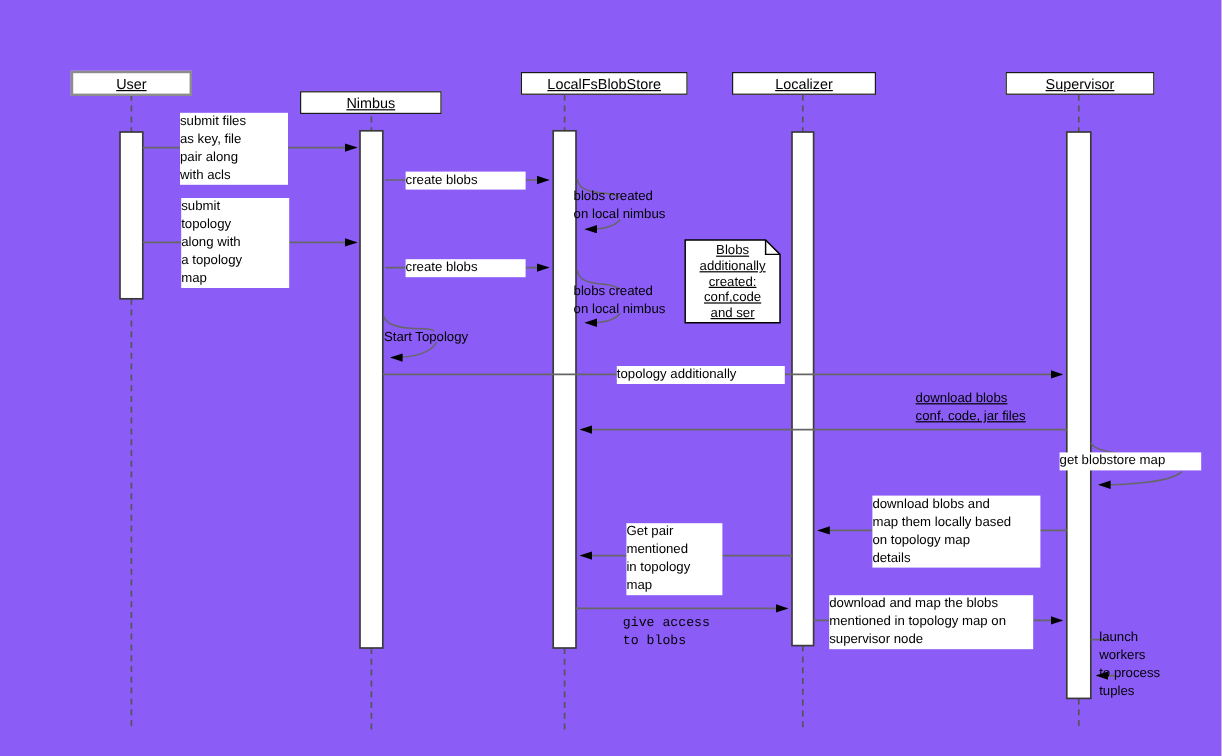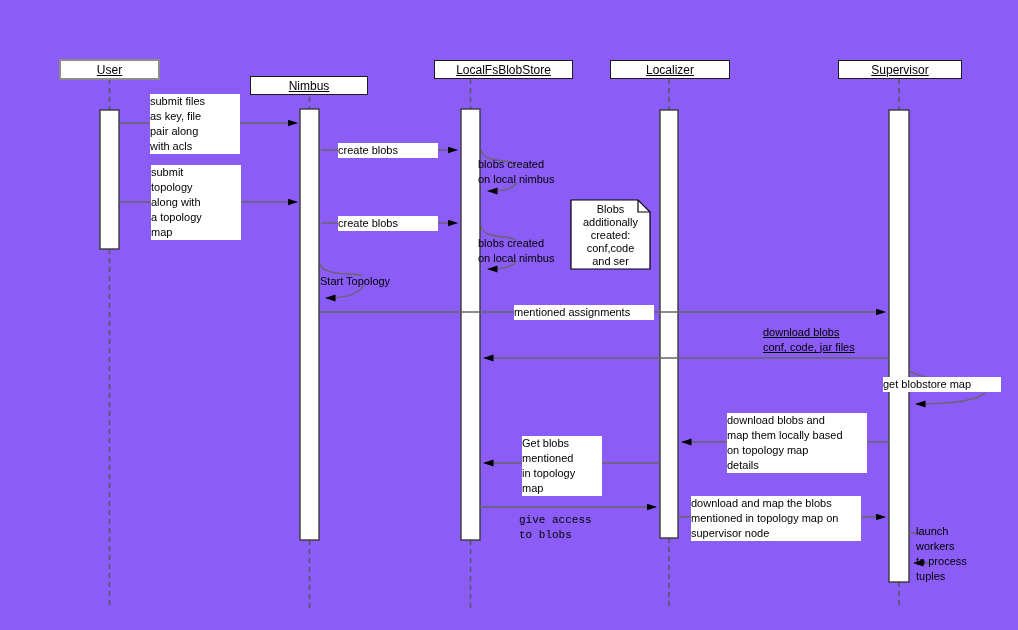--- a/index.html
+++ b/index.html
@@ -121,41 +121,41 @@
 along with
 a topology
 map</div>
   <div class="msg bg" style="left:338px;top:143px;width:100px;">create blobs</div>
   <div class="msg" style="left:478px;top:157px;width:92px;">blobs created
 on local nimbus</div>
   <div class="msg bg" style="left:338px;top:216px;width:100px;">create blobs</div>
   <div class="msg" style="left:478px;top:236px;width:92px;">blobs created
 on local nimbus</div>
   <div class="msg left" style="left:320px;top:274px;width:90px;">Start Topology</div>
-  <div class="msg bg" style="left:514px;top:305px;width:140px;">mentioned assignments</div>
+  <div class="msg bg" style="left:514px;top:305px;width:140px;">topology additionally</div>
   <div class="msg" style="left:763px;top:325px;width:130px;text-decoration:underline;">download blobs
 conf, code, jar files</div>
   <div class="msg bg" style="left:883px;top:377px;width:118px;">get blobstore map</div>
   <div class="msg bg" style="left:727px;top:413px;width:140px;">download blobs and
 map them locally based
 on topology map
 details</div>
-  <div class="msg bg" style="left:522px;top:436px;width:80px;">Get blobs
+  <div class="msg bg" style="left:522px;top:436px;width:80px;">Get pair
 mentioned
 in topology
 map</div>
   <div class="msg" style="left:519px;top:513px;width:80px;font-family:Liberation Mono, monospace;">give access
 to blobs</div>
   <div class="msg bg" style="left:691px;top:496px;width:170px;">download and map the blobs
 mentioned in topology map on
 supervisor node</div>
   <div class="msg" style="left:916px;top:524px;width:70px;">launch
 workers
 to process
 tuples</div>
 
-  <div class="note-text" style="left:571px;top:203px;width:79px;">Blobs
+  <div class="note-text" style="left:571px;top:203px;width:79px;text-decoration:underline;">Blobs
 additionally
 created:
 conf,code
 and ser</div>
 
 </div>
 
 </body></html>

